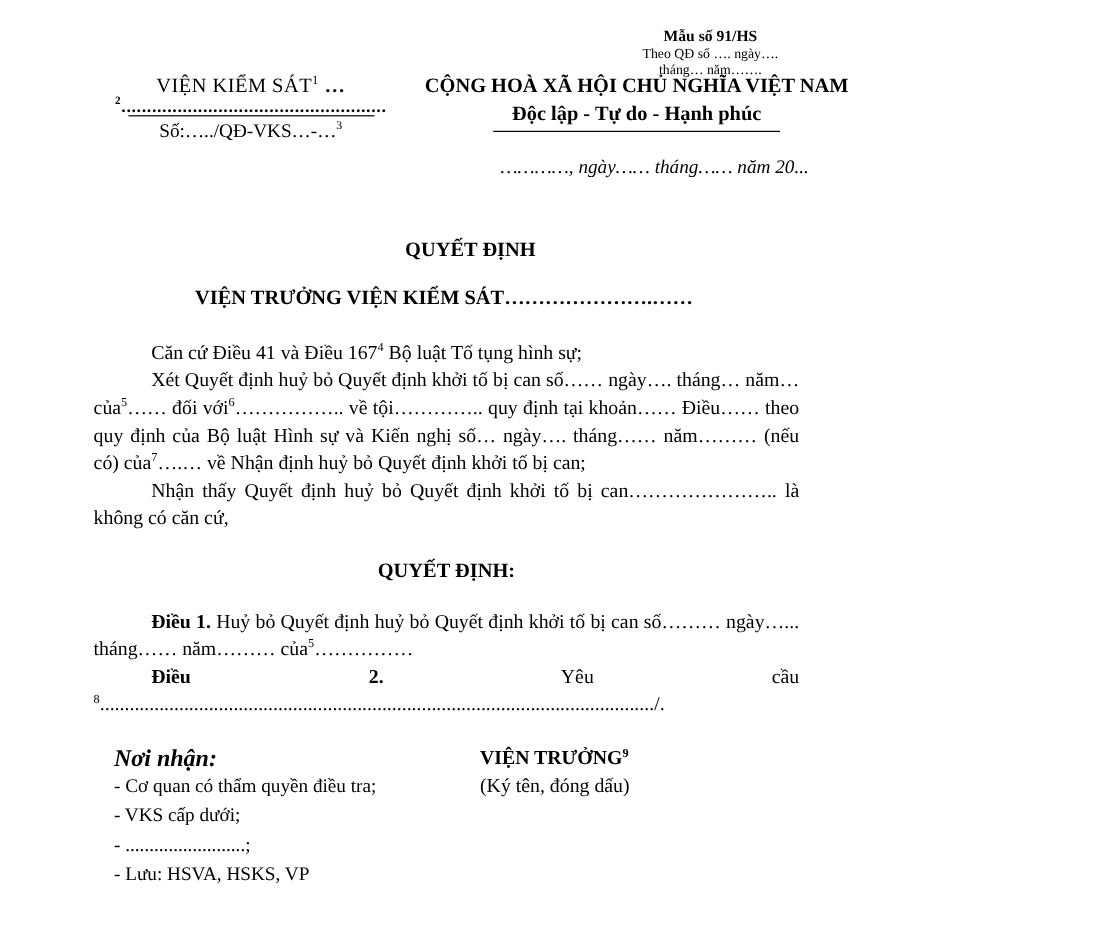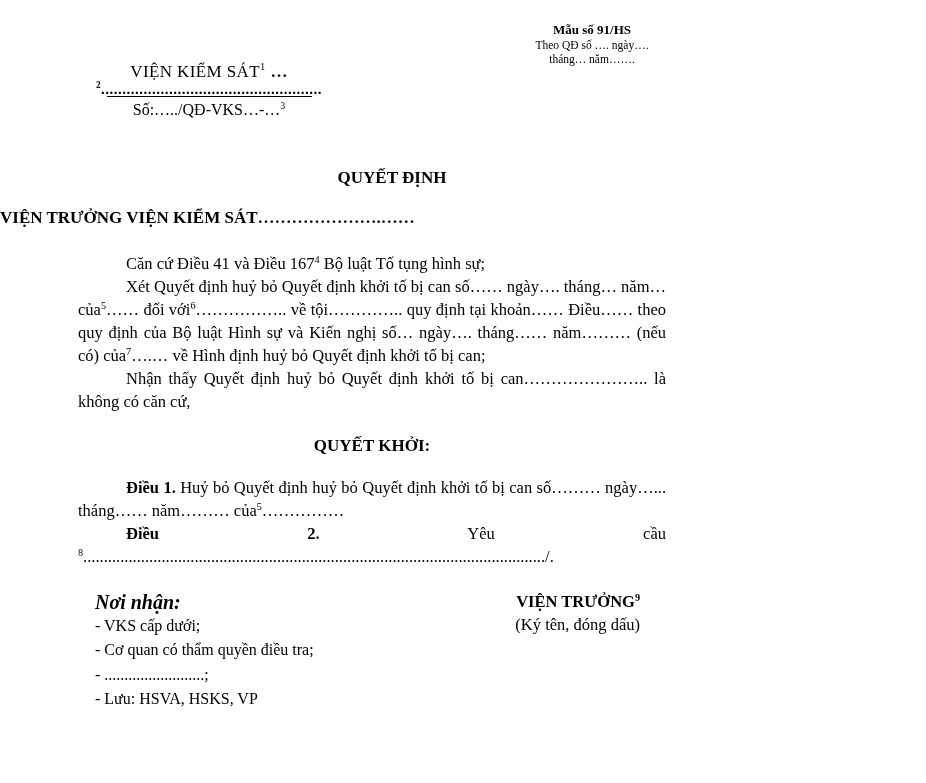--- a/index.html
+++ b/index.html
@@ -38,33 +38,33 @@
   .doc-number { font-size: 16px; margin-top: 4px; white-space: nowrap; }
 
   .national { flex: 1 1 auto; text-align: center; margin-right: 52px; }
   .country { font-weight: bold; font-size: 17px; white-space: nowrap; }
   .motto { font-weight: bold; font-size: 17px; margin-top: 3px; }
   .motto span { display: inline-block; border-bottom: 1.5px solid #000; padding: 0 16px 4px; }
   .date-line { font-style: italic; font-size: 16px; margin-top: 21px; padding-left: 30px; white-space: nowrap; }
 
   
   .title-block { text-align: center; margin-top: 47px; font-weight: bold; font-size: 17px; line-height: 23px; padding-left: 44px; }
-  .authority { text-align: left; font-weight: bold; font-size: 17px; margin-top: 19px; }
+  .authority { text-align: center; font-weight: bold; font-size: 17px; margin-top: 19px; }
 
   
   .body { margin: 24px 74px 0 78px; font-size: 16.5px; line-height: 23px; text-align: justify; }
   .body p { text-indent: 48px; margin: 0; }
   .decision-heading { text-align: center; font-weight: bold; font-size: 17px; margin: 21px 0 19px; }
   .dots-wrap { word-break: break-all; }
 
   
   .footer { display: flex; justify-content: space-between; align-items: flex-start; margin: 22px 0 0 95px; }
   .recipients { font-size: 16px; line-height: 24.2px; }
   .recipients-title { font-weight: bold; font-style: italic; font-size: 20px; }
-  .signature { width: 240px; text-align: right; margin-right: 100px; font-size: 16.5px; line-height: 23px; }
+  .signature { width: 240px; text-align: left; margin-right: 100px; font-size: 16.5px; line-height: 23px; }
   .signer-title { font-weight: bold; }
 
   
   .bottom-bar { position: absolute; left: 64px; bottom: 0; width: 676px; height: 6px; background: #4f4f4f; }
 </style>
 </head>
 <body>
 
 <div class="page">
 
@@ -74,43 +74,48 @@
     <div class="fb-line">tháng… năm…….</div>
   </div>
 
   <div class="header">
     <div class="agency">
       <div class="agency-name"><span>VIỆN KIỂM SÁT</span><sup>1</sup><span class="dots-bold"> …</span></div>
       <div class="agency-dots"><sup>2</sup><span>....................................................</span></div>
       <div class="agency-rule"></div>
       <div class="doc-number"><span>Số:…../QĐ-VKS…-…</span><sup>3</sup></div>
     </div>
+    <div class="national">
+      <div class="country">CỘNG HOÀ XÃ HỘI CHỦ NGHĨA VIỆT NAM</div>
+      <div class="motto"><span>Độc lập - Tự do - Hạnh phúc</span></div>
+      <div class="date-line">…………, ngày…… tháng…… năm 20...</div>
+    </div>
   </div>
 
   <div class="title-block">
     <div>QUYẾT ĐỊNH</div>
   </div>
   <div class="authority">VIỆN TRƯỞNG VIỆN KIỂM SÁT………………….……</div>
 
   <div class="body">
     <p><span>Căn cứ Điều 41 và Điều 167</span><sup>4</sup><span> Bộ luật Tố tụng hình sự;</span></p>
-    <p><span>Xét Quyết định huỷ bỏ Quyết định khởi tố bị can số…… ngày…. tháng… năm… của</span><sup>5</sup><span>…… đối với</span><sup>6</sup><span>…………….. về tội………….. quy định tại khoản…… Điều…… theo quy định của Bộ luật Hình sự và Kiến nghị số… ngày…. tháng…… năm……… (nếu có) của</span><sup>7</sup><span>….… về Hình định huỷ bỏ Quyết định khởi tố bị can;</span></p>
+    <p><span>Xét Quyết định huỷ bỏ Quyết định khởi tố bị can số…… ngày…. tháng… năm… của</span><sup>5</sup><span>…… đối với</span><sup>6</sup><span>…………….. về tội………….. quy định tại khoản…… Điều…… theo quy định của Bộ luật Hình sự và Kiến nghị số… ngày…. tháng…… năm……… (nếu có) của</span><sup>7</sup><span>….… về Nhận định huỷ bỏ Quyết định khởi tố bị can;</span></p>
     <p>Nhận thấy Quyết định huỷ bỏ Quyết định khởi tố bị can………………….. là không có căn cứ,</p>
 
-    <div class="decision-heading">QUYẾT KHỞI:</div>
+    <div class="decision-heading">QUYẾT ĐỊNH:</div>
 
     <p><b>Điều 1.</b><span> Huỷ bỏ Quyết định huỷ bỏ Quyết định khởi tố bị can số……… ngày…... tháng…… năm……… của</span><sup>5</sup><span>……………</span></p>
     <p class="dots-wrap"><b>Điều 2.</b><span>  Yêu cầu</span><sup>8</sup><span>................................................................................................................/.</span></p>
   </div>
 
   <div class="footer">
     <div class="recipients">
       <div class="recipients-title">Nơi nhận:</div>
+      <div>- Cơ quan có thẩm quyền điều tra;</div>
       <div>- VKS cấp dưới;</div>
-      <div>- Cơ quan có thẩm quyền điều tra;</div>
       <div>- .........................;</div>
       <div>- Lưu: HSVA, HSKS, VP</div>
     </div>
     <div class="signature">
       <div class="signer-title"><span>VIỆN TRƯỞNG</span><sup>9</sup></div>
       <div>(Ký tên, đóng dấu)</div>
     </div>
   </div>
 
   <div class="bottom-bar"></div>

